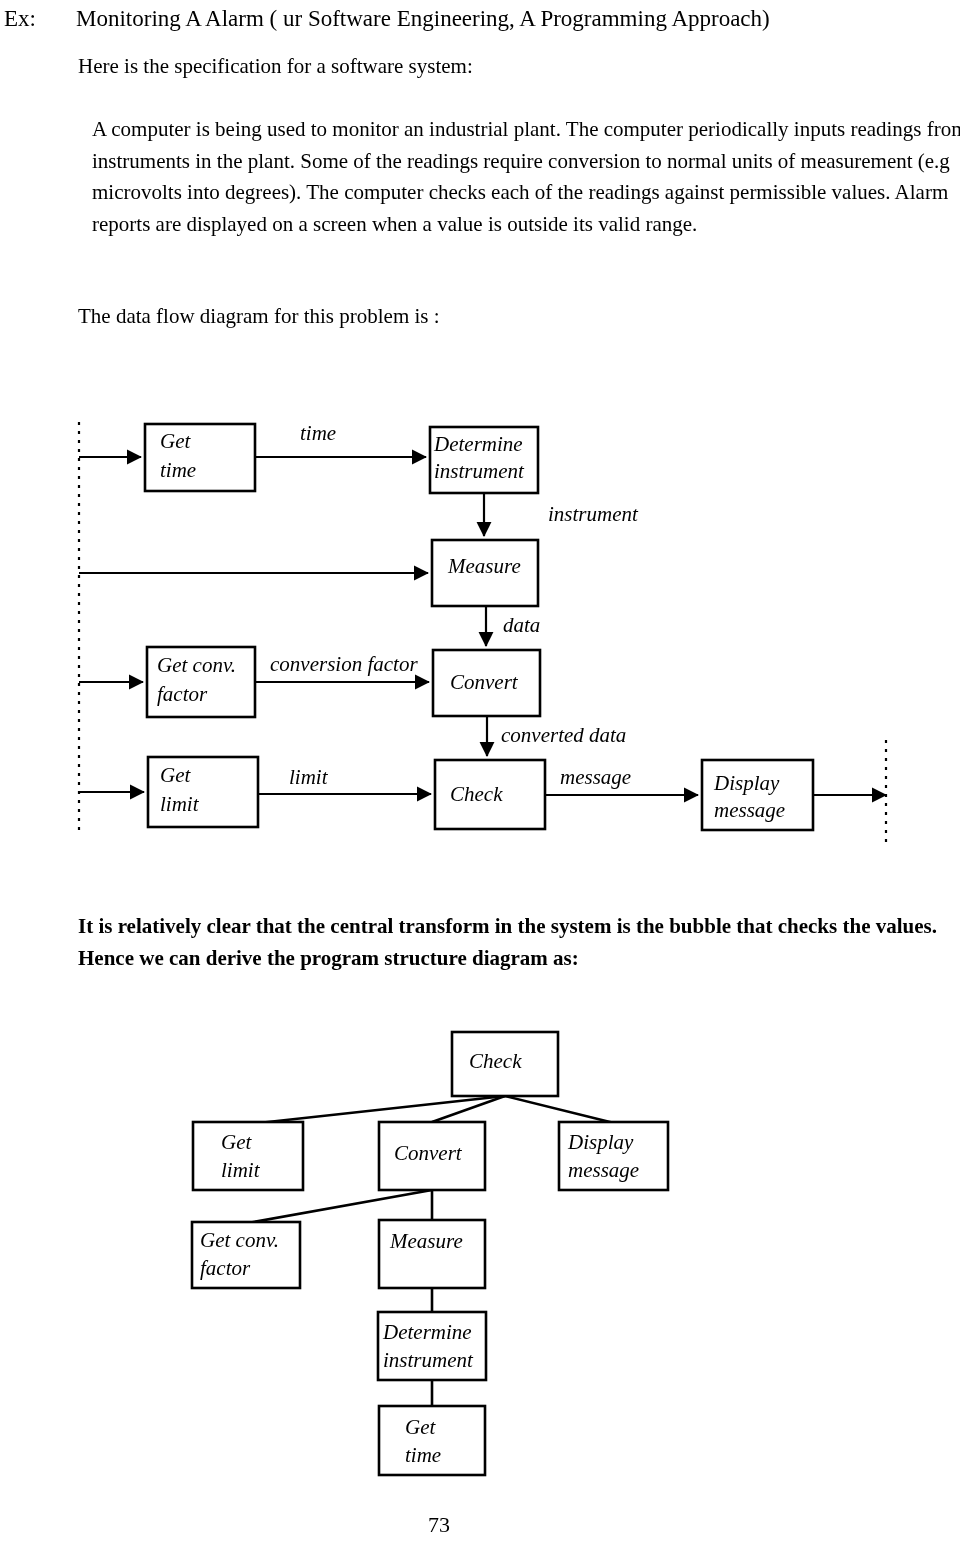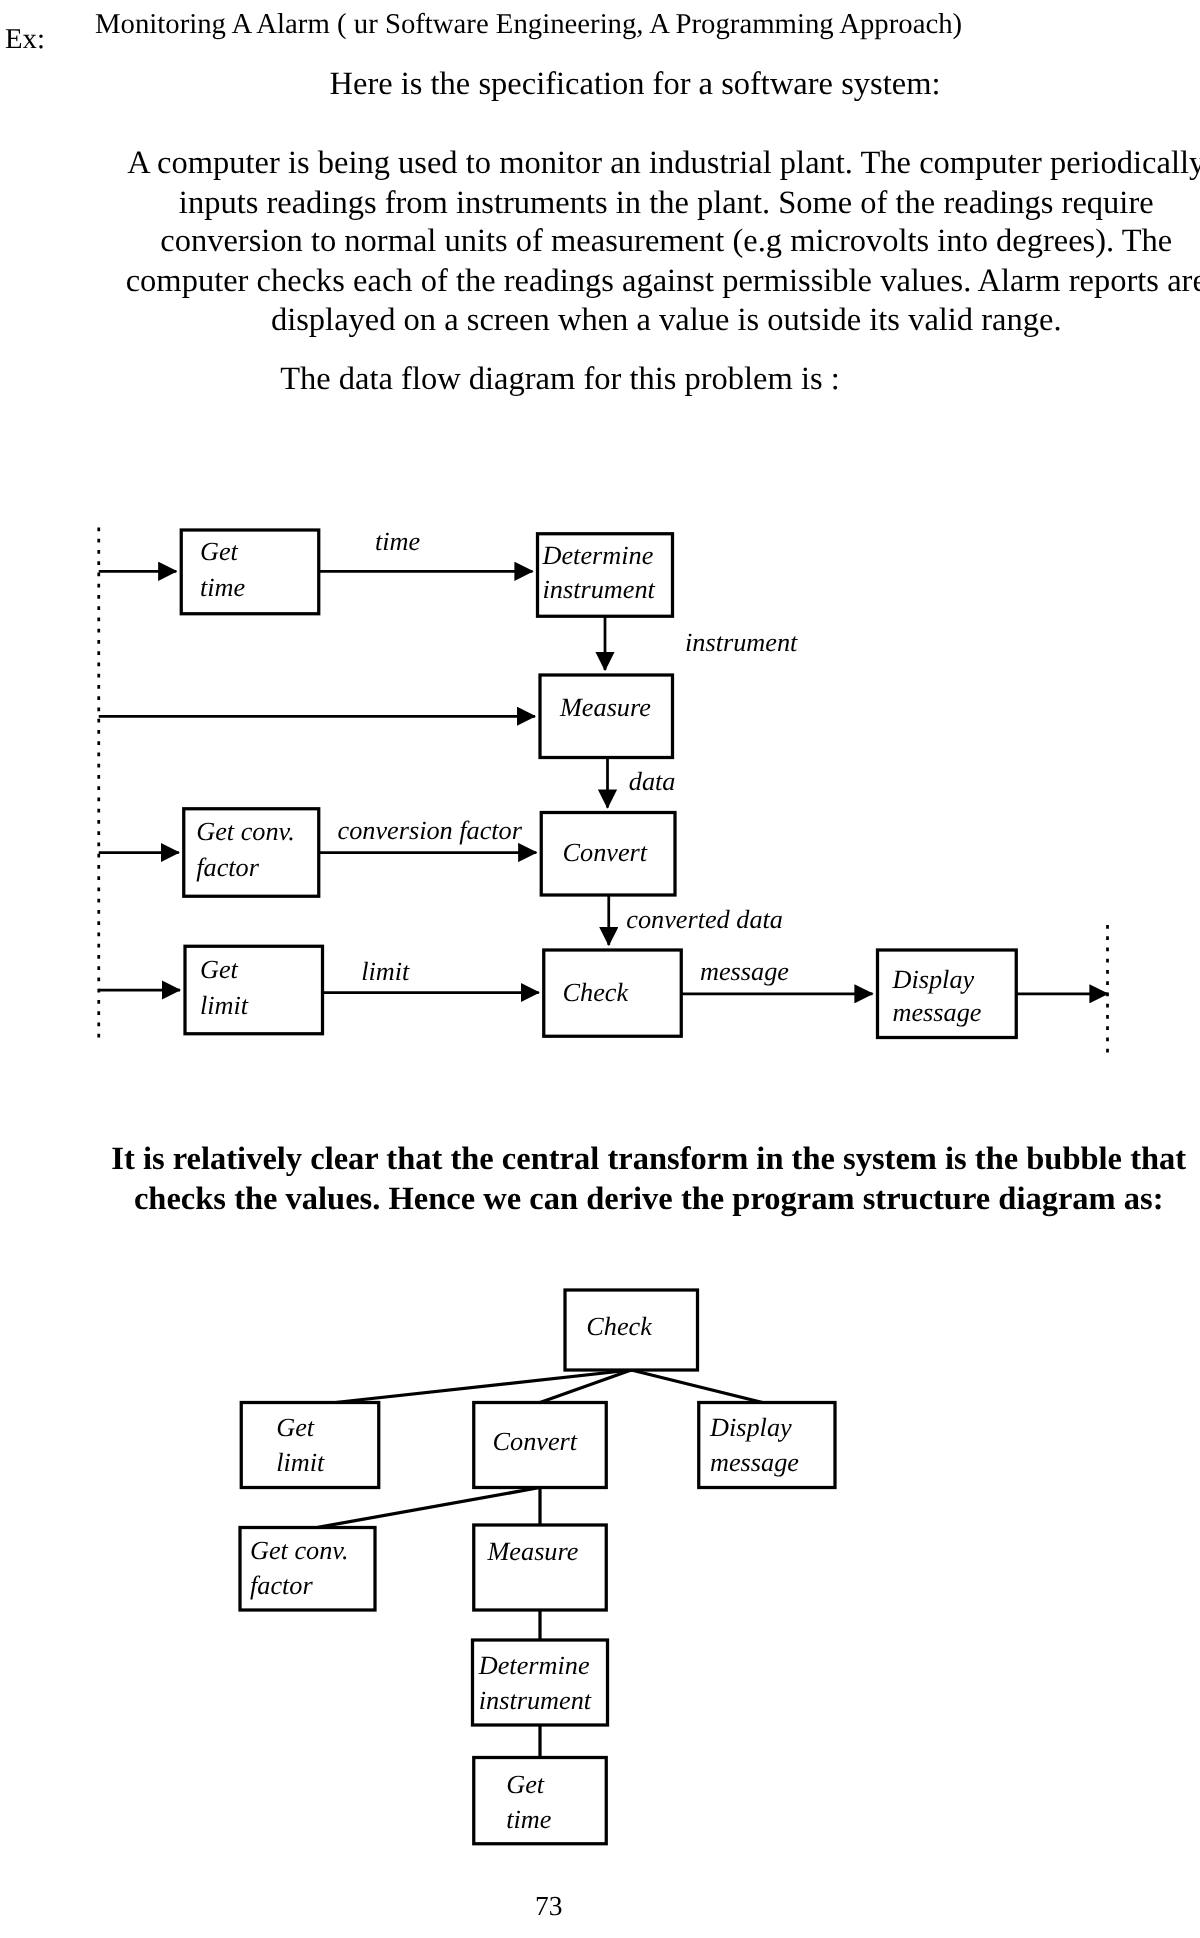--- a/index.html
+++ b/index.html
@@ -26,37 +26,37 @@
     left: 0px;
     top: 4px;
     width: 940px;
     font-size: 23px;
     line-height: 30px;
     white-space: nowrap;
   }
   .title-label {
     position: absolute;
     left: 4px;
-    top: 12px;
+    top: 0;
   }
   .title-text {
     position: absolute;
     left: 76px;
     top: 0;
   }
 
   .para {
     position: absolute;
-    font-size: 26px;
+    font-size: 21px;
     line-height: 31.5px;
-    text-align: center;
+    text-align: left;
   }
   .p-intro { left: 78px; top: 51px; width: 860px; }
   .p-spec  { left: 92px; top: 114px; width: 882px; }
-  .p-dfd   { left: 78px; top: 287px; width: 700px; margin-left: 20px; }
+  .p-dfd   { left: 78px; top: 301px; width: 700px; }
   .p-mid   { left: 78px; top: 911px; width: 882px; font-weight: bold; }
 
   .pageno {
     position: absolute;
     left: 0;
     top: 1512px;
     width: 878px;
     text-align: center;
     font-size: 22px;
   }

